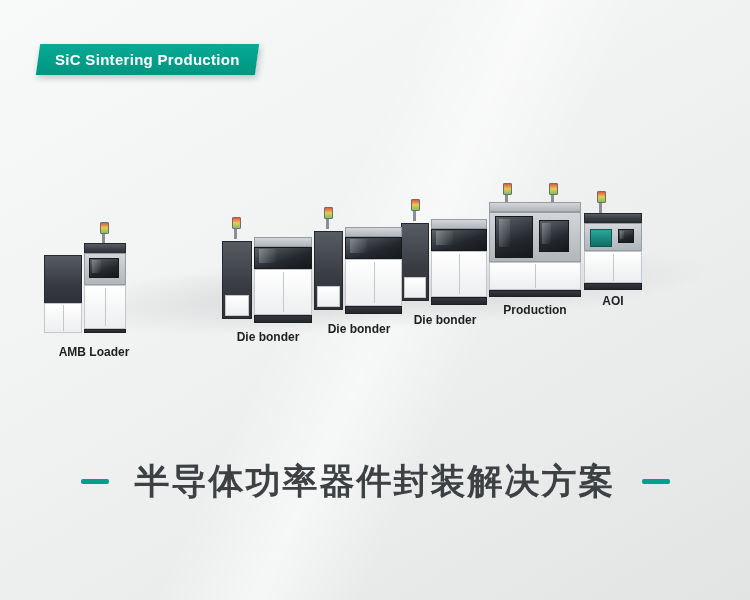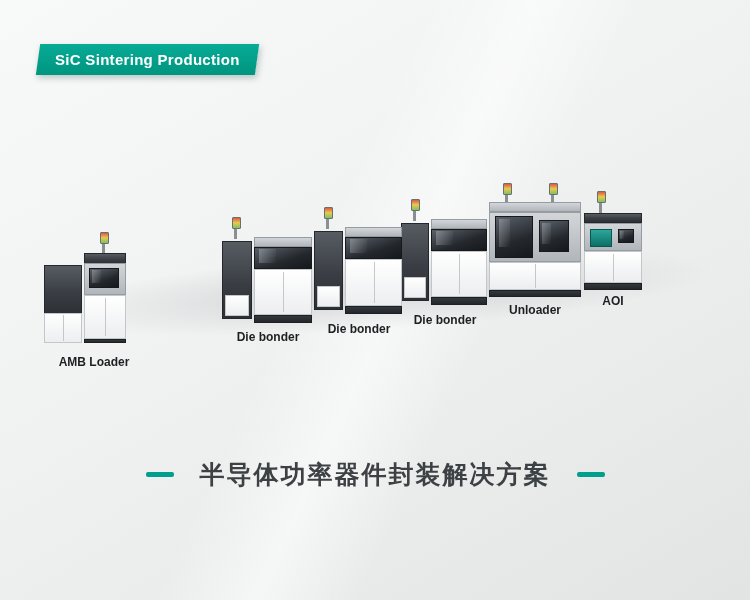--- a/index.html
+++ b/index.html
@@ -49,35 +49,35 @@
   .monitor{position:absolute;width:15px;height:11px;background:#14171a;border:1px solid #000;
     box-shadow:inset 0 0 0 1px #3c434b;}
   .monitor::after{content:'';position:absolute;left:6px;top:11px;width:3px;height:7px;background:#5a5f64;}
   
   .title-row{
     position:absolute;left:0;right:0;top:458px;
     display:flex;align-items:center;justify-content:center;gap:26px;
   }
   .dash{width:28px;height:5px;background:#009e8c;border-radius:2px;}
   .main-title{
-    margin:0;font-size:25px;font-weight:bold;color:#3d4144;letter-spacing:2px;white-space:nowrap;
+    margin:0;font-size:35px;font-weight:bold;color:#3d4144;letter-spacing:2px;white-space:nowrap;
   }
 </style>
 </head>
 <body>
 
 <div class="scene">
 
   <div class="badge">
     <span>SiC Sintering Production</span>
   </div>
 
   <div class="line-shadow"></div>
 
-  <div class="station" style="left:44px;top:253px;width:100px;height:90px;z-index:9">
+  <div class="station" style="left:44px;top:243px;width:100px;height:90px;z-index:9">
     <div class="tower" style="left:58px;top:-11px;height:13px"></div>
     <div class="p dk" style="left:0;top:12px;width:38px;height:50px"></div>
     <div class="p lt doors" style="left:0;top:60px;width:38px;height:30px"></div>
     <div class="p dk" style="left:40px;top:0;width:42px;height:12px"></div>
     <div class="p md" style="left:40px;top:10px;width:42px;height:32px"></div>
     <div class="p win" style="left:45px;top:15px;width:30px;height:20px"></div>
     <div class="p lt doors" style="left:40px;top:42px;width:42px;height:44px"></div>
     <div class="p base" style="left:40px;top:86px;width:42px;height:4px"></div>
     <div class="label" style="top:102px">AMB Loader</div>
   </div>
@@ -118,21 +118,21 @@
 
   <div class="station" style="left:489px;top:202px;width:92px;height:95px;z-index:4">
     <div class="tower" style="left:16px;top:-9px;height:11px"></div>
     <div class="tower" style="left:62px;top:-9px;height:11px"></div>
     <div class="p md" style="left:0;top:0;width:92px;height:10px"></div>
     <div class="p md" style="left:0;top:10px;width:92px;height:50px"></div>
     <div class="p win" style="left:6px;top:14px;width:38px;height:42px"></div>
     <div class="p win" style="left:50px;top:18px;width:30px;height:32px"></div>
     <div class="p lt doors" style="left:0;top:60px;width:92px;height:28px"></div>
     <div class="p base" style="left:0;top:88px;width:92px;height:7px"></div>
-    <div class="label" style="top:101px">Unloader</div>
+    <div class="label" style="top:101px">Production</div>
   </div>
 
   <div class="station" style="left:584px;top:213px;width:58px;height:87px;z-index:3">
     <div class="tower" style="left:15px;top:-12px;height:14px"></div>
     <div class="p dk" style="left:0;top:0;width:58px;height:10px"></div>
     <div class="p md" style="left:0;top:10px;width:58px;height:28px"></div>
     <div class="p teal" style="left:6px;top:16px;width:22px;height:18px"></div>
     <div class="p win" style="left:34px;top:16px;width:16px;height:14px"></div>
     <div class="p lt doors" style="left:0;top:38px;width:58px;height:32px"></div>
     <div class="p base" style="left:0;top:70px;width:58px;height:7px"></div>

